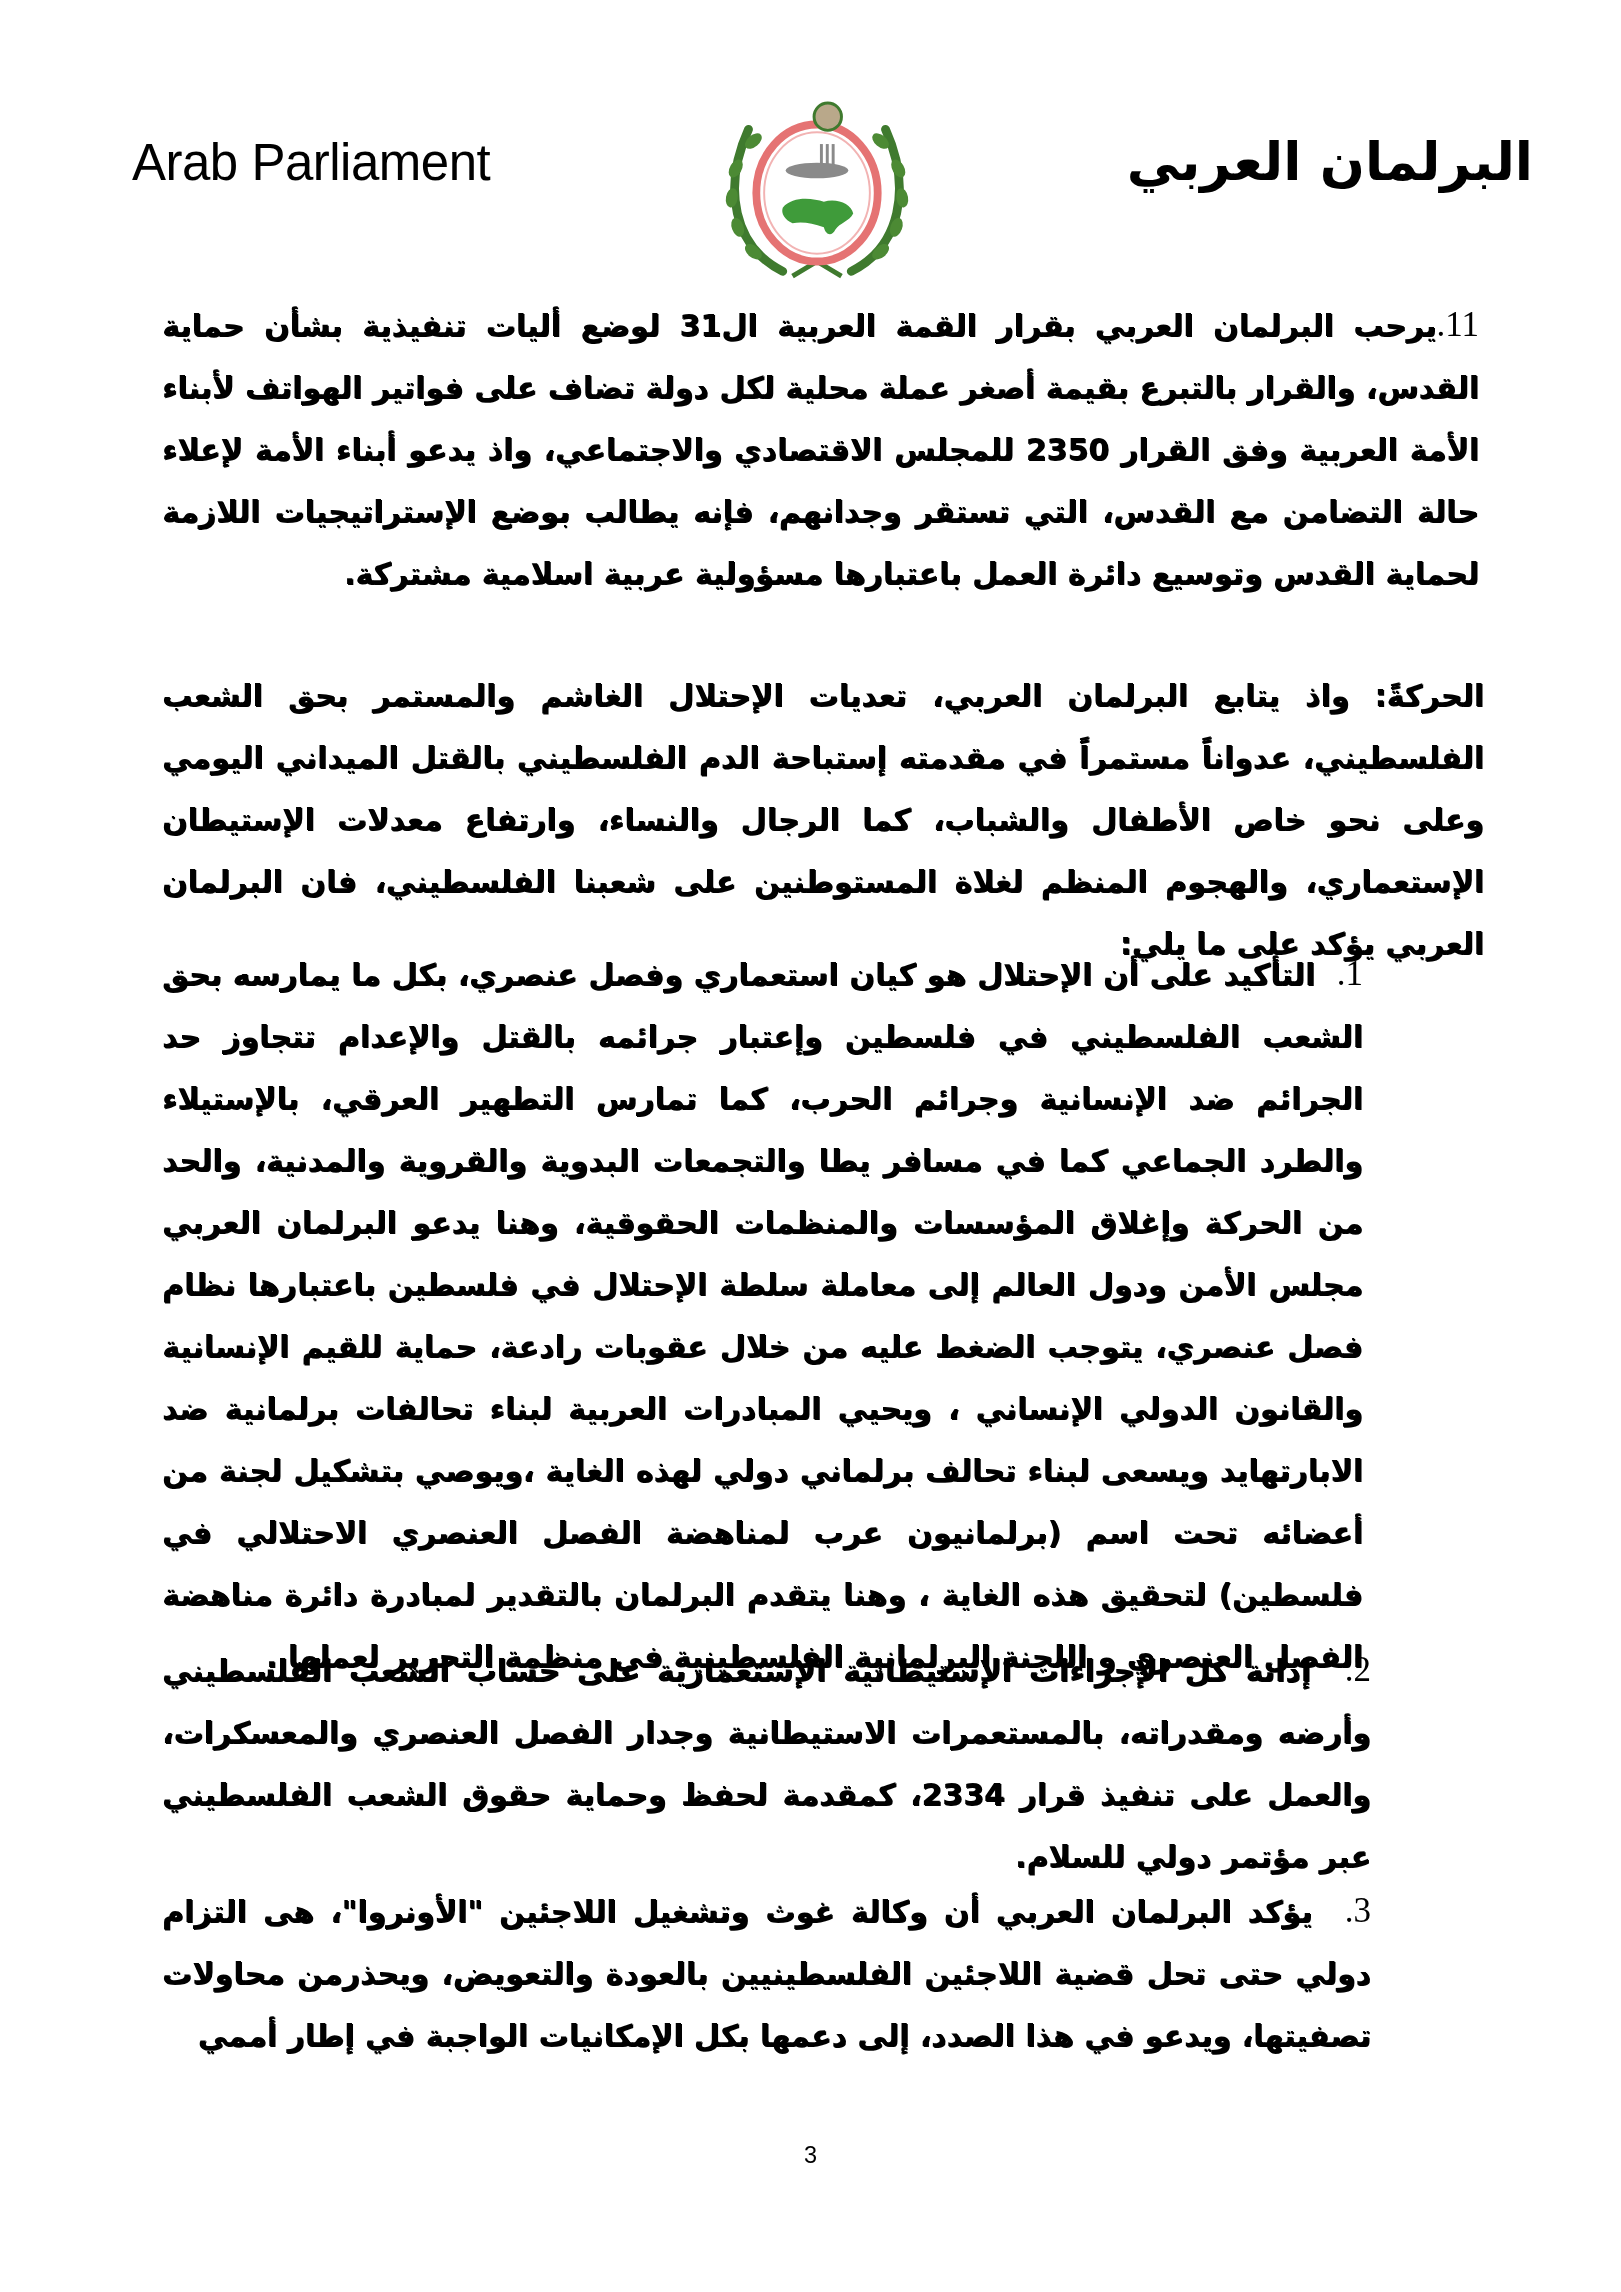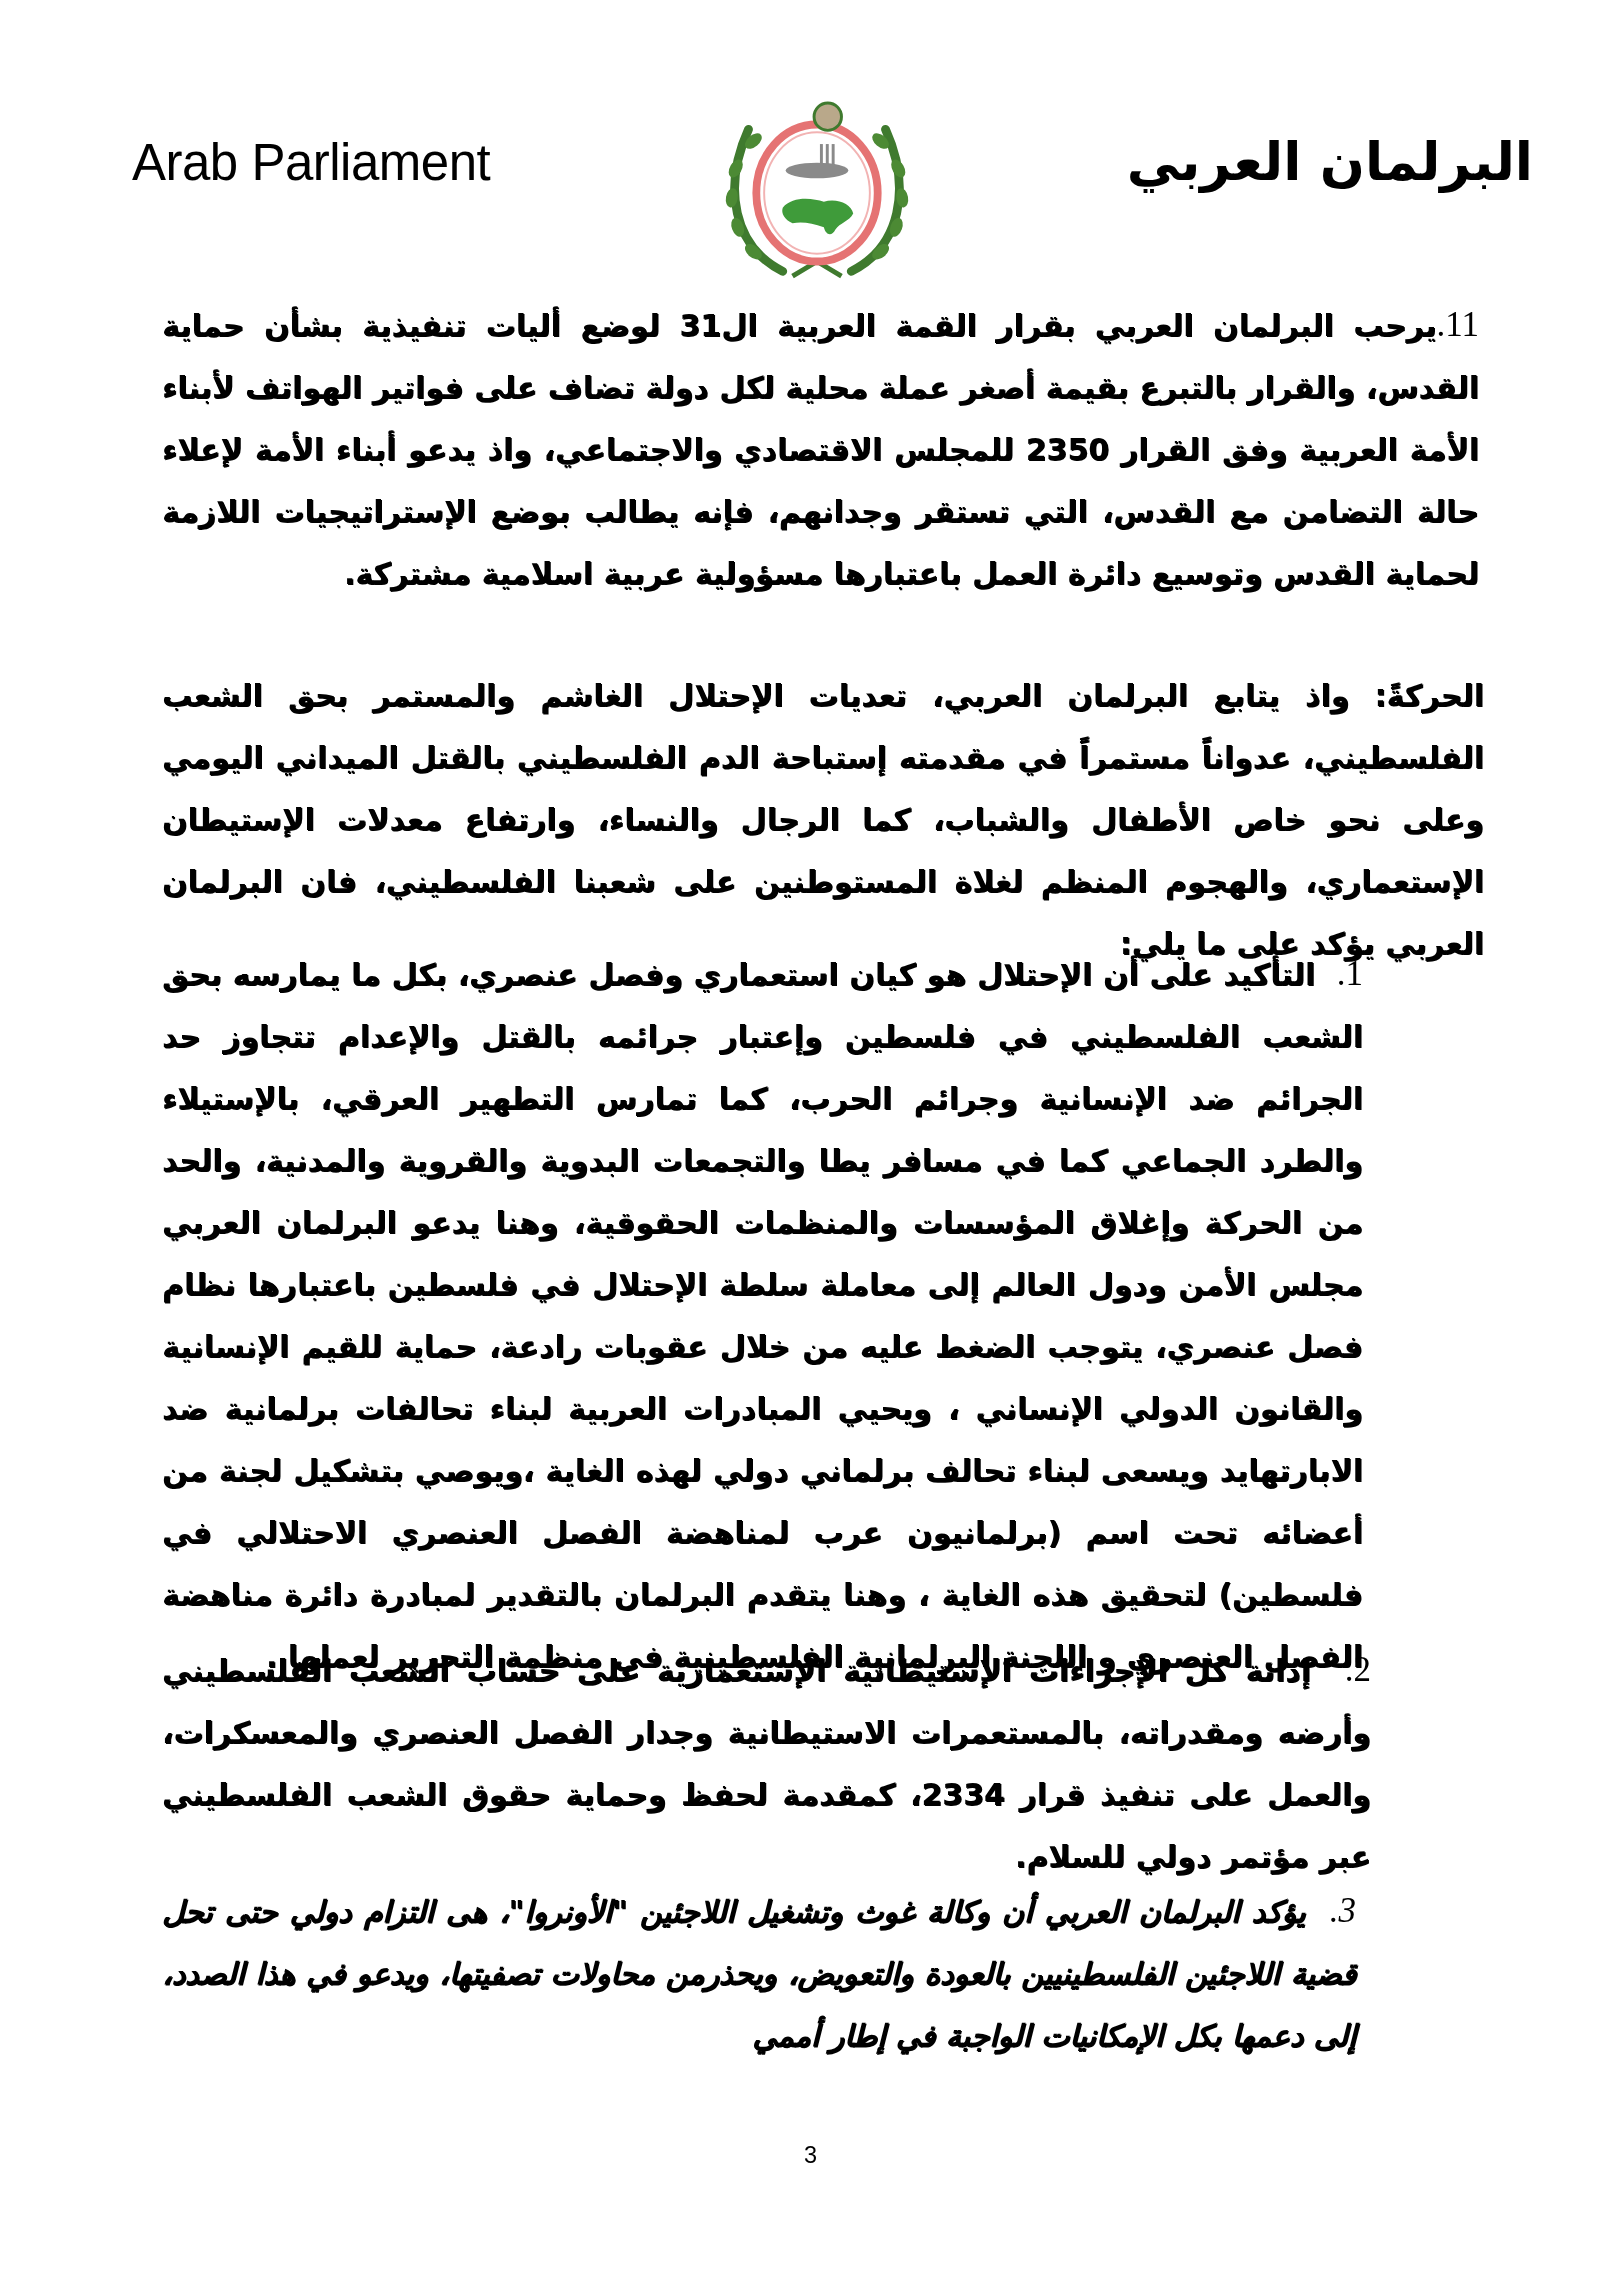--- a/index.html
+++ b/index.html
@@ -85,19 +85,19 @@
   </div>
 
   <div class="para body-text" style="right:258px; left:162px; top:943px;">
     <span class="num">1.</span>&nbsp;&nbsp;<span>التأكيد على أن الإحتلال هو كيان استعماري وفصل عنصري، بكل ما يمارسه بحق الشعب الفلسطيني في فلسطين وإعتبار جرائمه بالقتل والإعدام تتجاوز حد الجرائم ضد الإنسانية وجرائم الحرب، كما تمارس التطهير العرقي، بالإستيلاء والطرد الجماعي كما في مسافر يطا والتجمعات البدوية والقروية والمدنية، والحد من الحركة وإغلاق المؤسسات والمنظمات الحقوقية، وهنا يدعو البرلمان العربي مجلس الأمن ودول العالم إلى معاملة سلطة الإحتلال في فلسطين باعتبارها نظام فصل عنصري، يتوجب الضغط عليه من خلال عقوبات رادعة، حماية للقيم الإنسانية والقانون الدولي الإنساني ، ويحيي المبادرات العربية لبناء تحالفات برلمانية ضد الابارتهايد ويسعى لبناء تحالف برلماني دولي لهذه الغاية ،ويوصي بتشكيل لجنة من أعضائه تحت اسم (برلمانيون عرب لمناهضة الفصل العنصري الاحتلالي في فلسطين) لتحقيق هذه الغاية ، وهنا يتقدم البرلمان بالتقدير لمبادرة دائرة مناهضة الفصل العنصري و اللجنة البرلمانية الفلسطينية في منظمة التحرير لعملها .</span>
   </div>
 
   <div class="para body-text" style="right:250px; left:162px; top:1639px;">
     <span class="num">2.</span>&nbsp;&nbsp;<span>إدانة كل الإجراءات الإستيطانية الإستعمارية على حساب الشعب الفلسطيني وأرضه ومقدراته، بالمستعمرات الاستيطانية وجدار الفصل العنصري والمعسكرات، والعمل على تنفيذ قرار 2334، كمقدمة لحفظ وحماية حقوق الشعب الفلسطيني عبر مؤتمر دولي للسلام.</span>
   </div>
 
-  <div class="para body-text" style="right:265px; left:162px; top:1880px;font-style:italic;">
+  <div class="para body-text" style="right:250px; left:162px; top:1880px;">
     <span class="num">3.</span>&nbsp;&nbsp;<span>يؤكد البرلمان العربي أن وكالة غوث وتشغيل اللاجئين "الأونروا"، هى التزام دولي حتى تحل قضية اللاجئين الفلسطينيين بالعودة والتعويض، ويحذرمن محاولات تصفيتها، ويدعو في هذا الصدد، إلى دعمها بكل الإمكانيات الواجبة في إطار أممي</span>
   </div>
 
   <div class="pageno">3</div>
 </div>
 
 
 </body></html>

